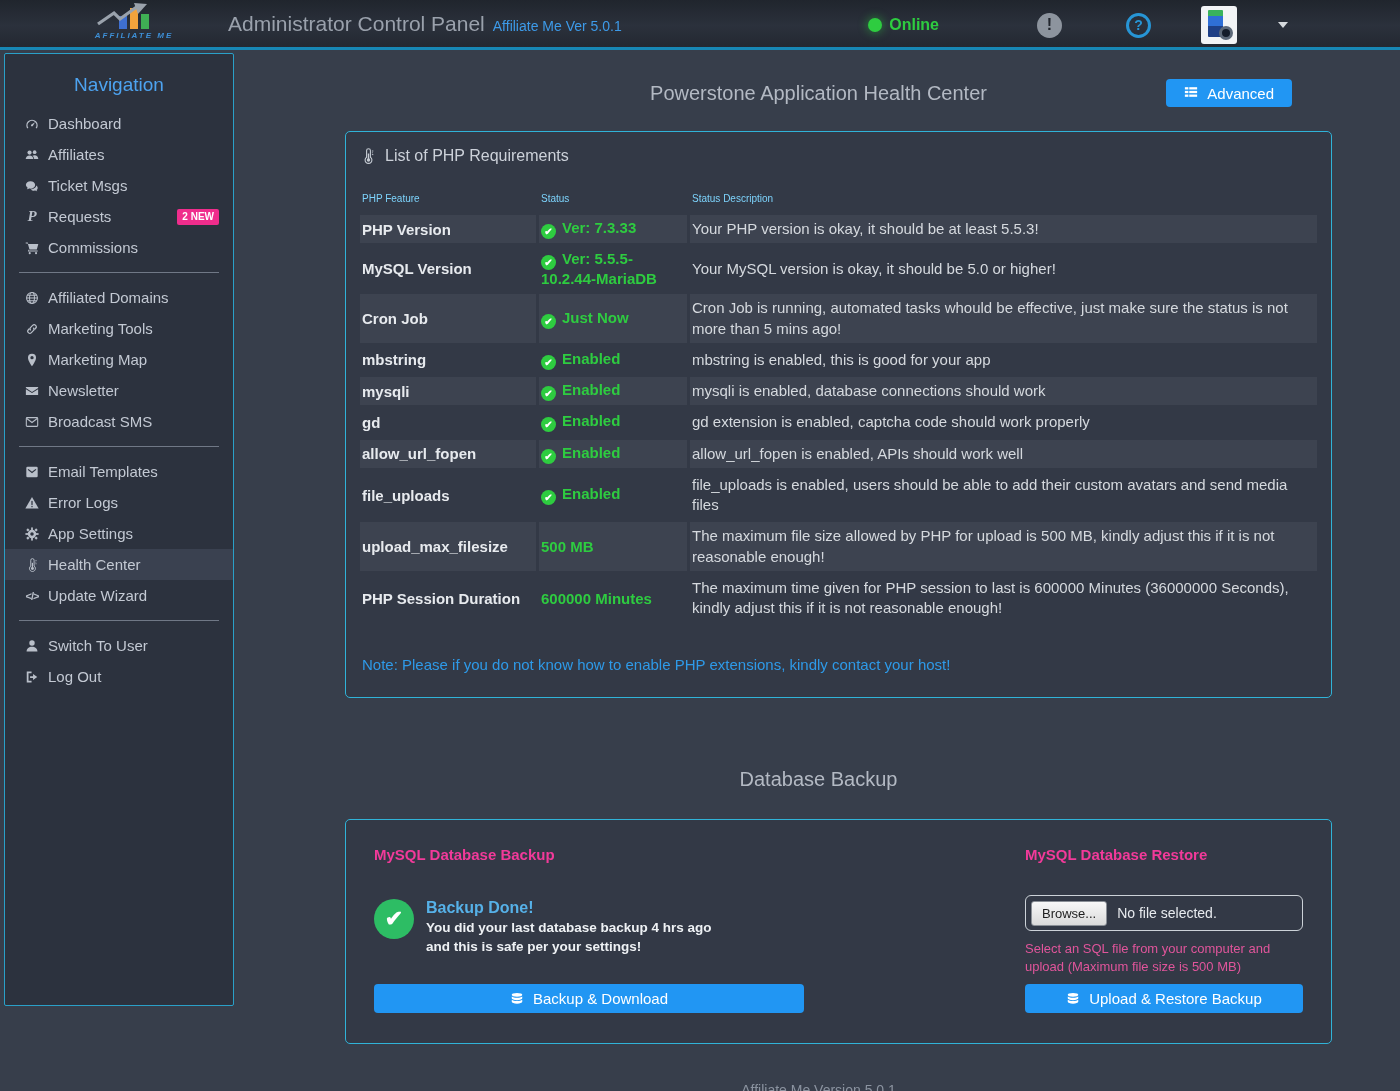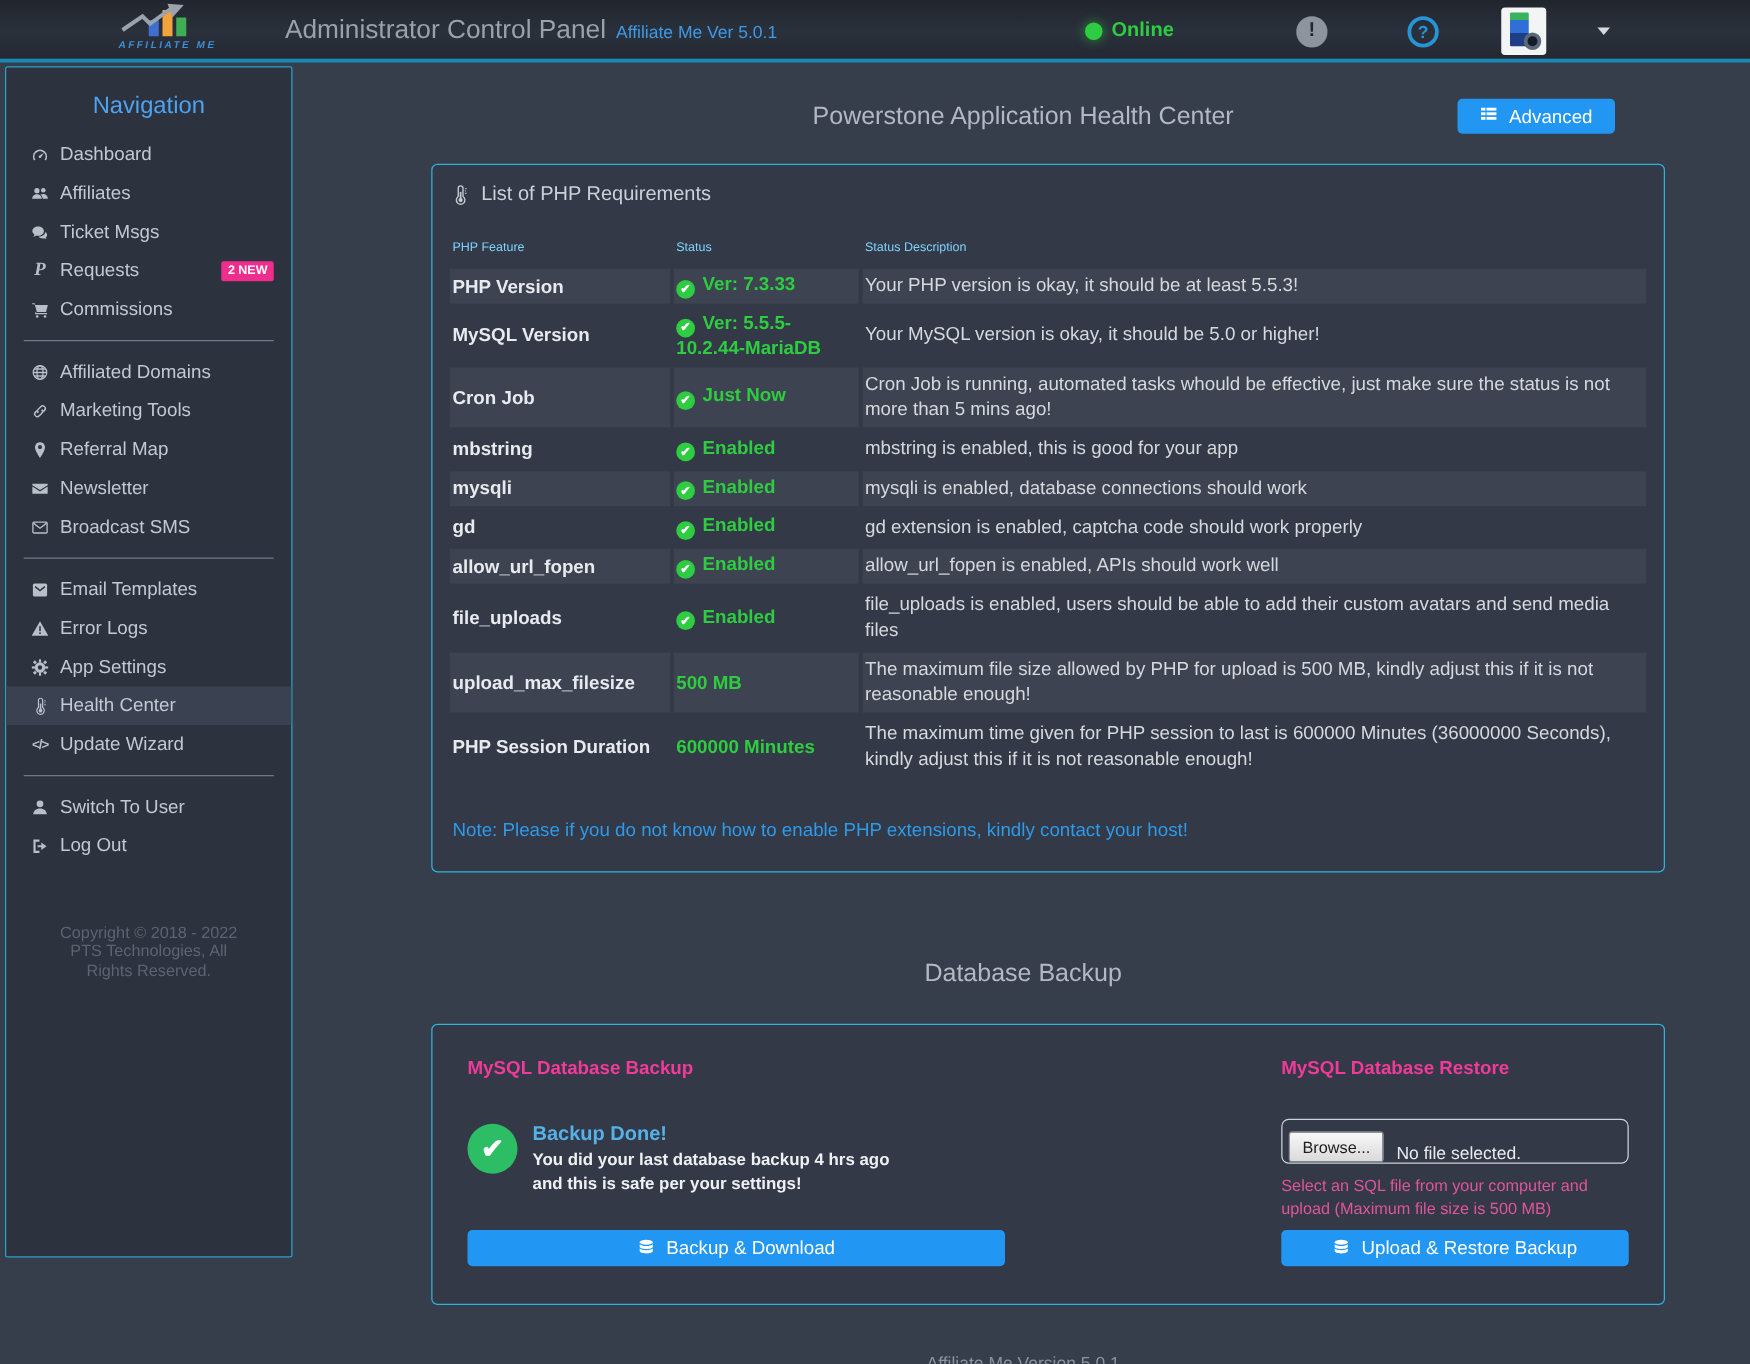--- a/index.html
+++ b/index.html
@@ -85,21 +85,21 @@
   .backup-panel{ display:flex; justify-content:space-between; padding:26px 28px 30px; min-height:225px; }
   .b-col{ display:flex; flex-direction:column; }
   .b-left{ width:430px; }
   .b-right{ width:278px; }
   .b-title{ color:#f23a9a; font-weight:bold; font-size:15px; }
   .status-row{ display:flex; gap:12px; margin-top:36px; align-items:flex-start; }
   .big-check{ width:40px; height:40px; border-radius:50%; background:#2dbd64; color:#fff; font-size:22px; font-weight:bold; display:flex; align-items:center; justify-content:center; flex:none; }
   .done-title{ color:#56b1e8; font-weight:bold; font-size:16px; }
   .done-lines{ color:#eef1f4; font-weight:bold; font-size:13.5px; line-height:1.4; margin-top:2px; }
   .b-btn{ margin-top:auto; min-width:242px; justify-content:center; height:29px; }
-  .file-box{ margin-top:32px; border:1px solid #ccd2d8; border-radius:6px; height:36px; display:flex; align-items:flex-end; padding:0 8px 0 5px; gap:10px; background:transparent; cursor:pointer; }
+  .file-box{ margin-top:32px; border:1px solid #ccd2d8; border-radius:6px; height:36px; display:flex; align-items:center; padding:0 8px 0 5px; gap:10px; background:transparent; cursor:pointer; }
   .browse-btn{ background:linear-gradient(#f8f8f8,#dadada); border:1px solid #8a8f96; border-radius:3px; color:#1d1d1d; font-size:13px; font-family:"Liberation Sans",sans-serif; padding:4px 10px; cursor:pointer; white-space:nowrap; }
   .file-status{ color:#e8ebef; font-size:14px; white-space:nowrap; }
   .hint{ color:#e0559b; font-size:13px; margin-top:9px; line-height:1.4; }
 
   .footer{ text-align:center; color:#8b93a0; font-size:14px; margin-top:38px; }
 </style>
 </head>
 <body>
 
 <div class="header">
@@ -201,21 +201,21 @@
           </svg>
         </span>
         <span>Marketing Tools</span>
       </div>
       <div class="side-item">
         <span class="s-icon">
           <svg viewBox="0 0 16 16" fill="currentColor">
             <path d="M8 .8A4.6 4.6 0 0 0 3.4 5.4C3.4 8.9 8 15.2 8 15.2s4.6-6.3 4.6-9.8A4.6 4.6 0 0 0 8 .8zm0 6.4a1.9 1.9 0 1 1 0-3.8 1.9 1.9 0 0 1 0 3.8z"></path>
           </svg>
         </span>
-        <span>Referral Map</span>
+        <span>Marketing Map</span>
       </div>
       <div class="side-item">
         <span class="s-icon">
           <svg viewBox="0 0 16 16" fill="currentColor">
             <path d="M1 3.5h14v1.2L8 9.2 1 4.7z"></path>
             <path d="M1 6l7 4.4L15 6v6.5H1z"></path>
           </svg>
         </span>
         <span>Newsletter</span>
       </div>
@@ -296,21 +296,20 @@
       <div class="side-item">
         <span class="s-icon">
           <svg viewBox="0 0 16 16" fill="currentColor">
             <path d="M2 1.8h5.5v2H4v8.4h3.5v2H2z"></path>
             <path d="M9.2 4.6L14 8l-4.8 3.4V9H5.8V7h3.4z"></path>
           </svg>
         </span>
         <span>Log Out</span>
       </div>
     </div>
-  <div class="copyright">Copyright © 2018 - 2022 PTS Technologies, All Rights Reserved.</div>
 </div>
 
 <div class="main">
   <div class="title-row">
     <div class="page-title">Powerstone Application Health Center</div>
     <button class="btn-blue adv-btn">
       <span class="b-ic"><svg viewBox="0 0 16 16" fill="currentColor" style="width: 14px; height: 14px;">
             <rect x="1" y="2.5" width="4" height="2.6"></rect>
             <rect x="6" y="2.5" width="9" height="2.6"></rect>
             <rect x="1" y="6.7" width="4" height="2.6"></rect>

